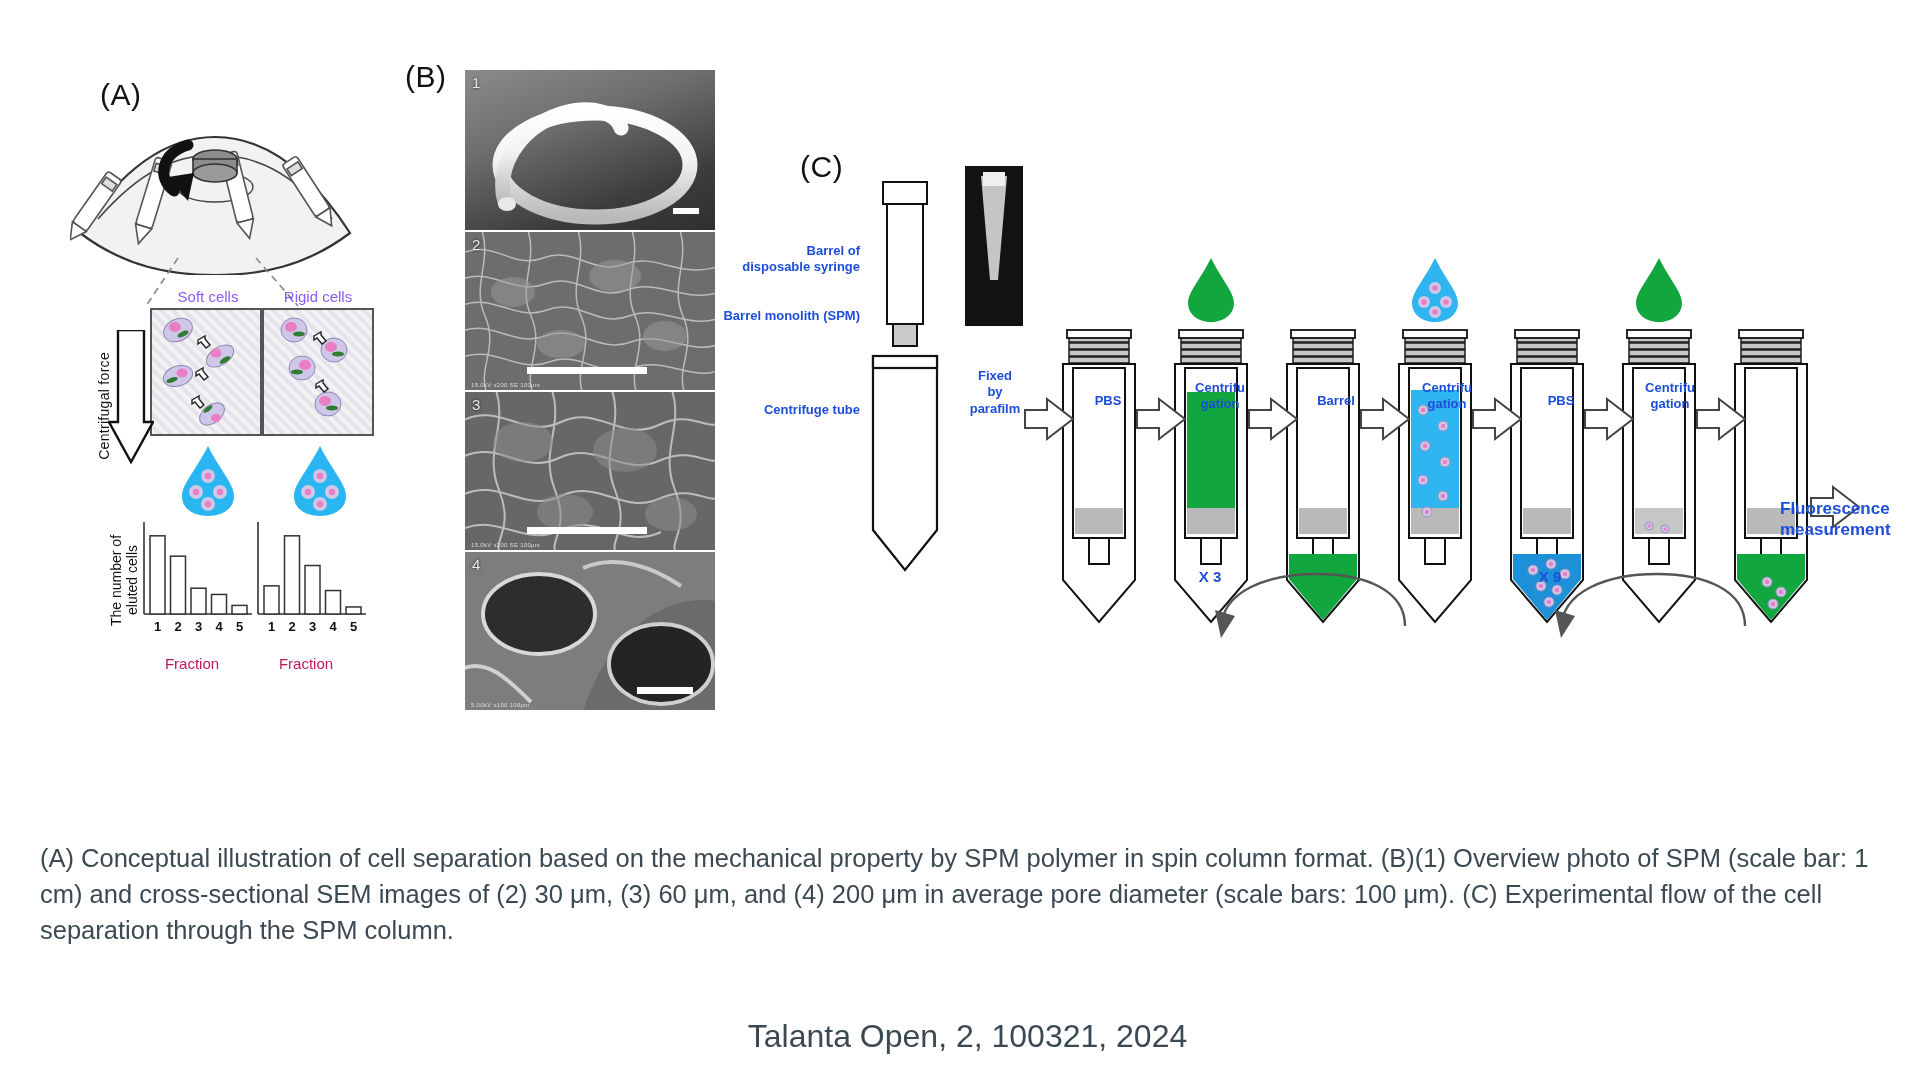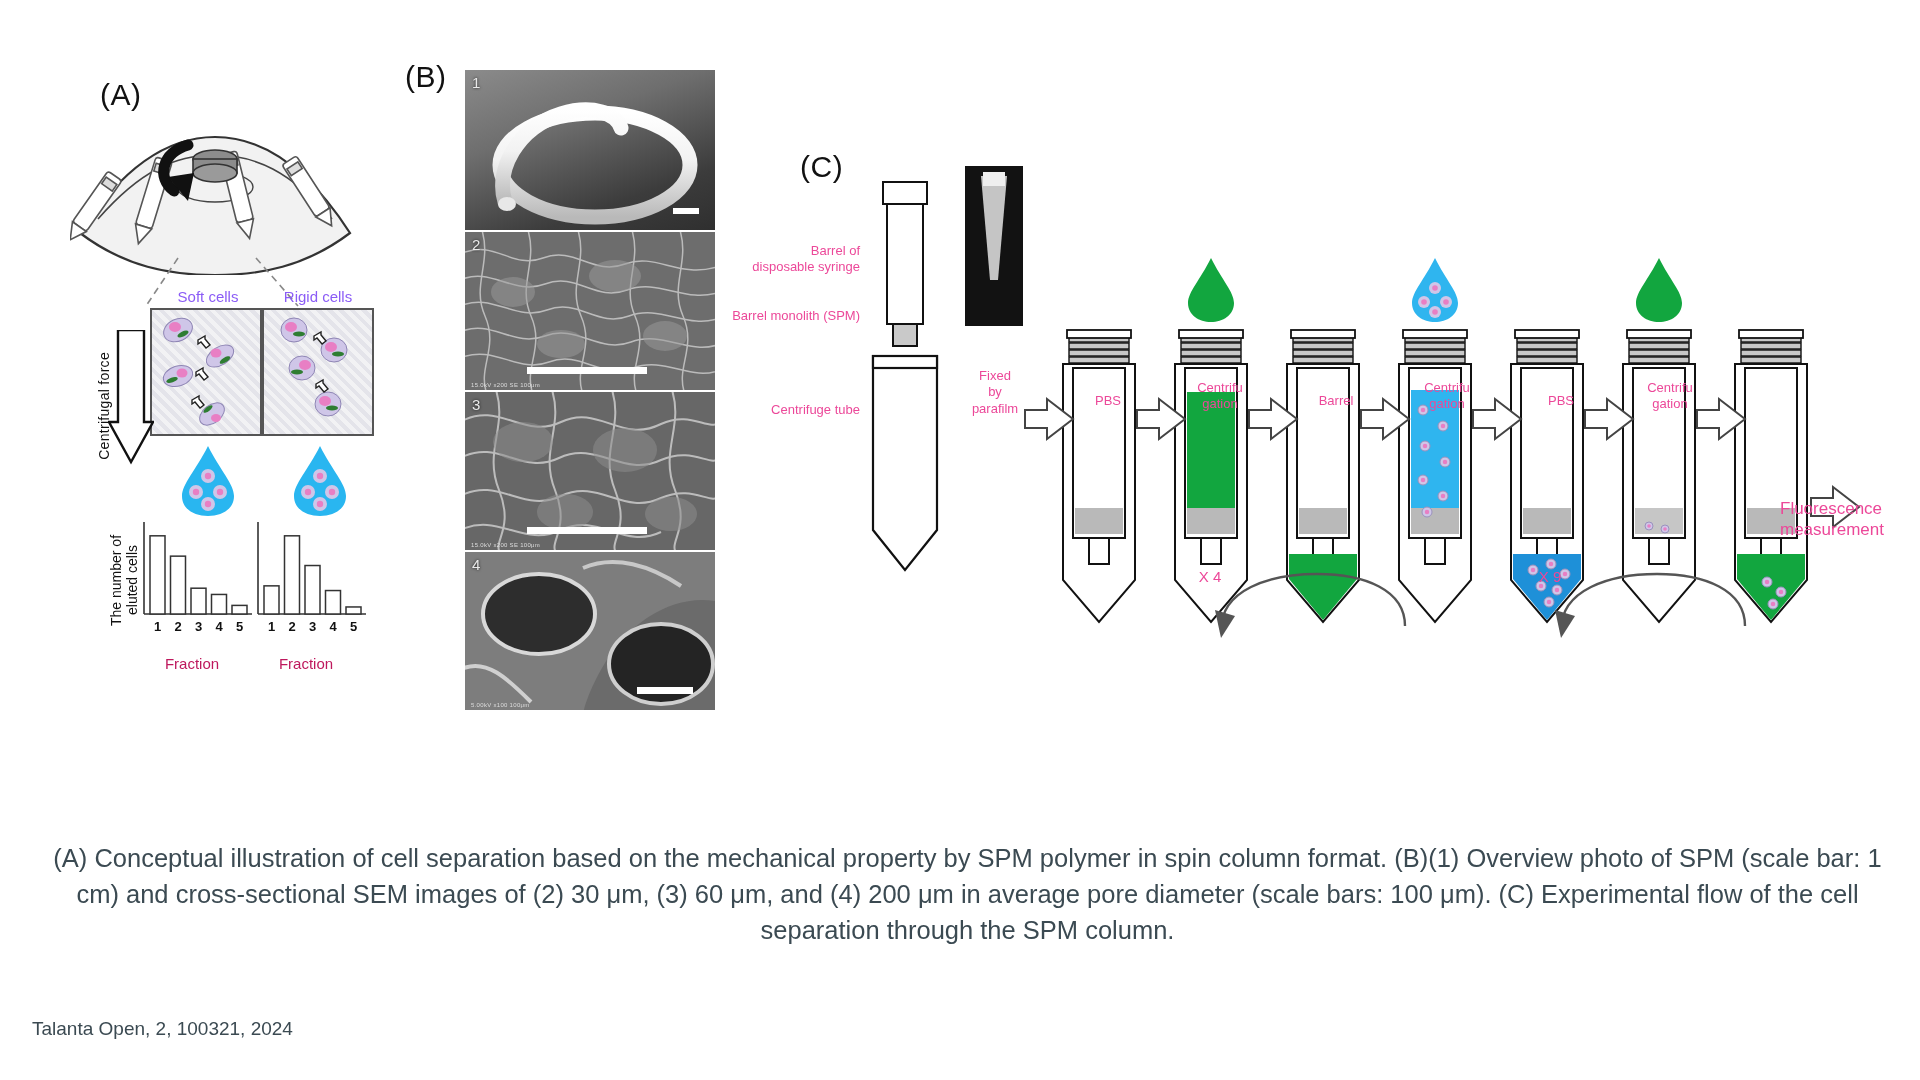--- a/index.html
+++ b/index.html
@@ -33,29 +33,29 @@
   #panelB{left:465px;top:60px;width:260px;height:640px;}
   .bimg{position:absolute;left:0;width:250px;box-sizing:border-box;overflow:hidden;}
   .bnum{position:absolute;left:7px;top:4px;font-size:15px;color:#e9e9e9;z-index:5;
         text-shadow:0 0 3px rgba(0,0,0,.8);}
   .scalebar{position:absolute;background:#fff;height:6px;z-index:5;}
   .semtxt{position:absolute;left:6px;bottom:2px;font-size:6px;color:#ddd;z-index:5;
      letter-spacing:.3px;white-space:nowrap;}
 
   
   #panelC{left:760px;top:150px;width:1140px;height:600px;}
-  .clab{position:absolute;font-size:13px;color:#ec4899;text-align:center;line-height:1.25;}
+  .clab{position:absolute;font-size:13px;color:#1d4ed8;text-align:center;line-height:1.25;font-weight:bold;}
   .clab.r{text-align:right;}
   .clab.l{text-align:left;}
 
   
   #caption{position:absolute;left:40px;top:840px;width:1855px;
-     font-size:25.5px;line-height:1.42;color:#3b4a52;font-family:"Liberation Sans",sans-serif;text-align:center;}
-  #credit{position:absolute;left:32px;top:1018px;width:1855px;text-align:left;
-     font-size:19px;color:#3b4a52;}
+     font-size:25.5px;line-height:1.42;color:#3b4a52;font-family:"Liberation Sans",sans-serif;}
+  #credit{position:absolute;left:40px;top:1018px;width:1855px;text-align:center;
+     font-size:32px;color:#3b4a52;}
 </style>
 </head>
 <body>
 
 <div class="page">
 
   <div class="abs" id="panelA">
 
     <div class="abs panel-letter" style="left:100px;top:78px;">(A)</div>
 
@@ -485,21 +485,21 @@
     <div class="clab" style="left:309px;top:243px;width:78px;white-space:pre-line;">PBS</div>
     <div class="clab" style="left:418px;top:230px;width:84px;white-space:pre-line;">Centrifu
 gation</div>
     <div class="clab" style="left:534px;top:243px;width:84px;white-space:pre-line;">Barrel</div>
     <div class="clab" style="left:645px;top:230px;width:84px;white-space:pre-line;">Centrifu
 gation</div>
     <div class="clab" style="left:762px;top:243px;width:78px;white-space:pre-line;">PBS</div>
     <div class="clab" style="left:868px;top:230px;width:84px;white-space:pre-line;">Centrifu
 gation</div>
 
-    <div class="clab" style="left:420px;top:418px;width:60px;font-size:15px;">X 4</div>
+    <div class="clab" style="left:420px;top:418px;width:60px;font-size:15px;">X 3</div>
     <div class="clab" style="left:760px;top:418px;width:60px;font-size:15px;">X 9</div>
 
     <div class="clab l" style="left:1020px;top:348px;width:190px;white-space:pre-line;font-size:17px;">Fluorescence
 measurement</div>
   </div>
 
   <div id="caption"> (A) Conceptual illustration of cell separation based on the mechanical property by SPM polymer in spin column format. (B)(1) Overview photo of SPM (scale bar: 1 cm) and cross-sectional SEM images of (2) 30 μm, (3) 60 μm, and (4) 200 μm in average pore diameter (scale bars: 100 μm). (C) Experimental flow of the cell separation through the SPM column.</div>
   <div id="credit">Talanta Open, 2, 100321, 2024</div>
 
 </div>

